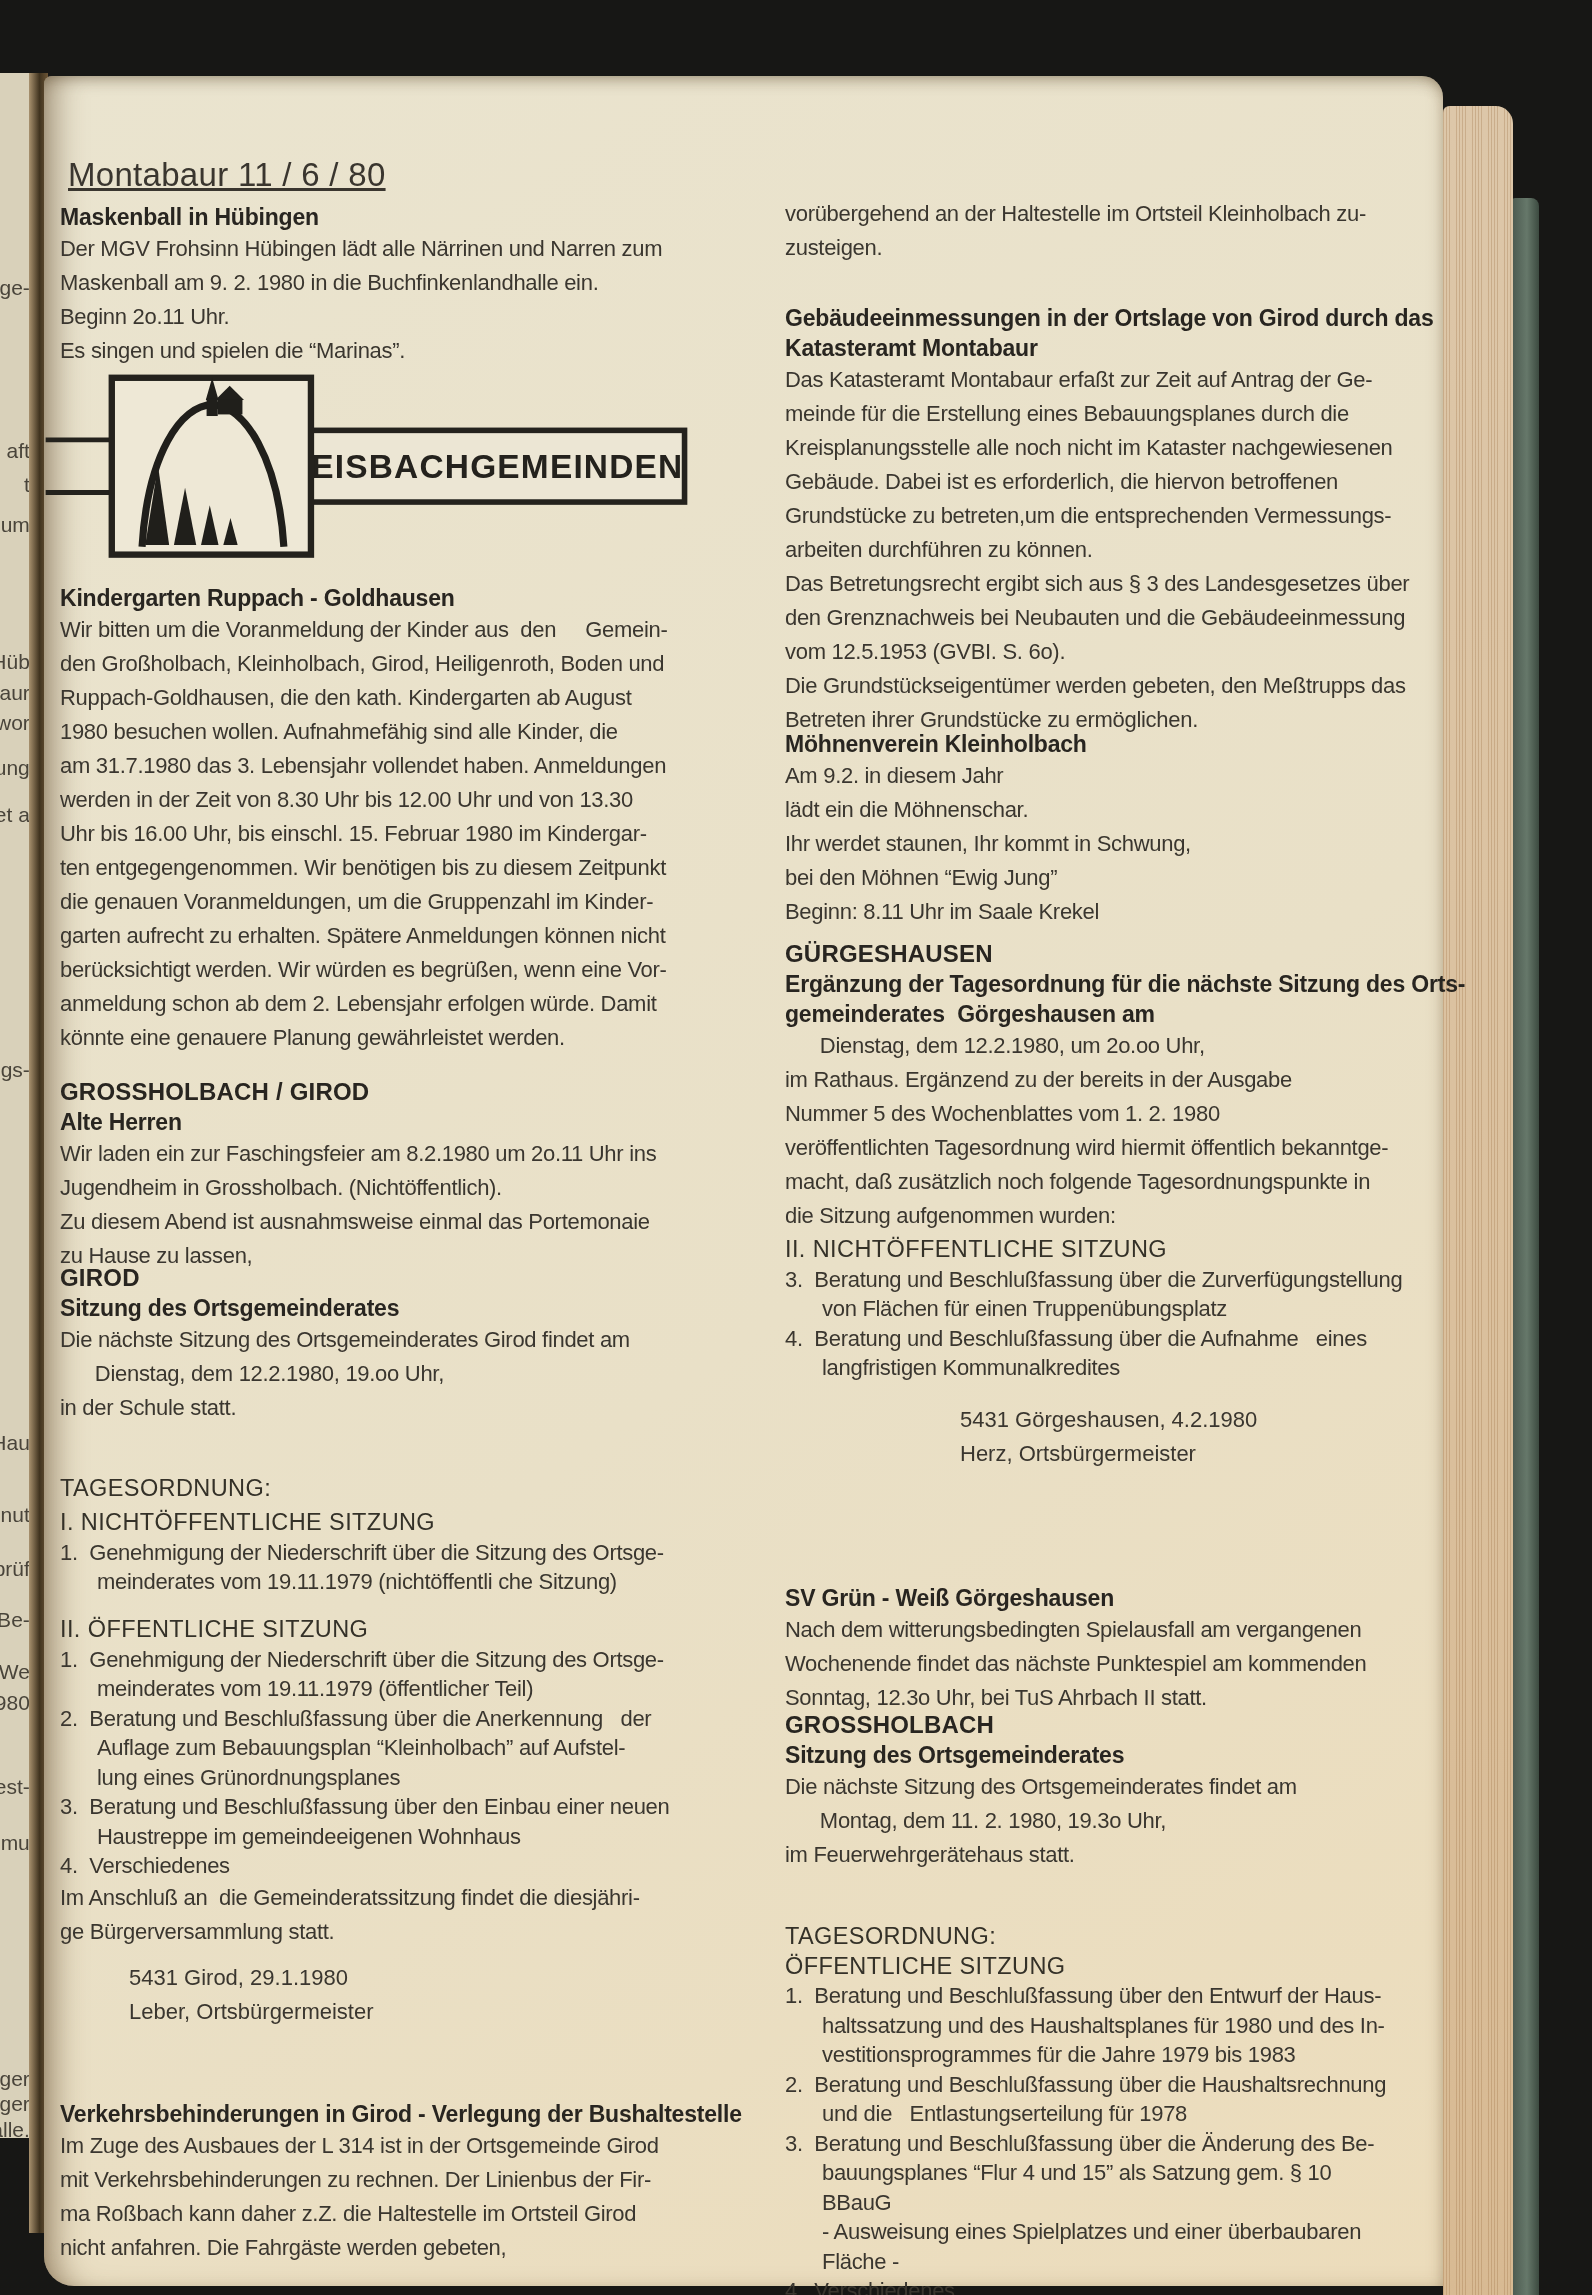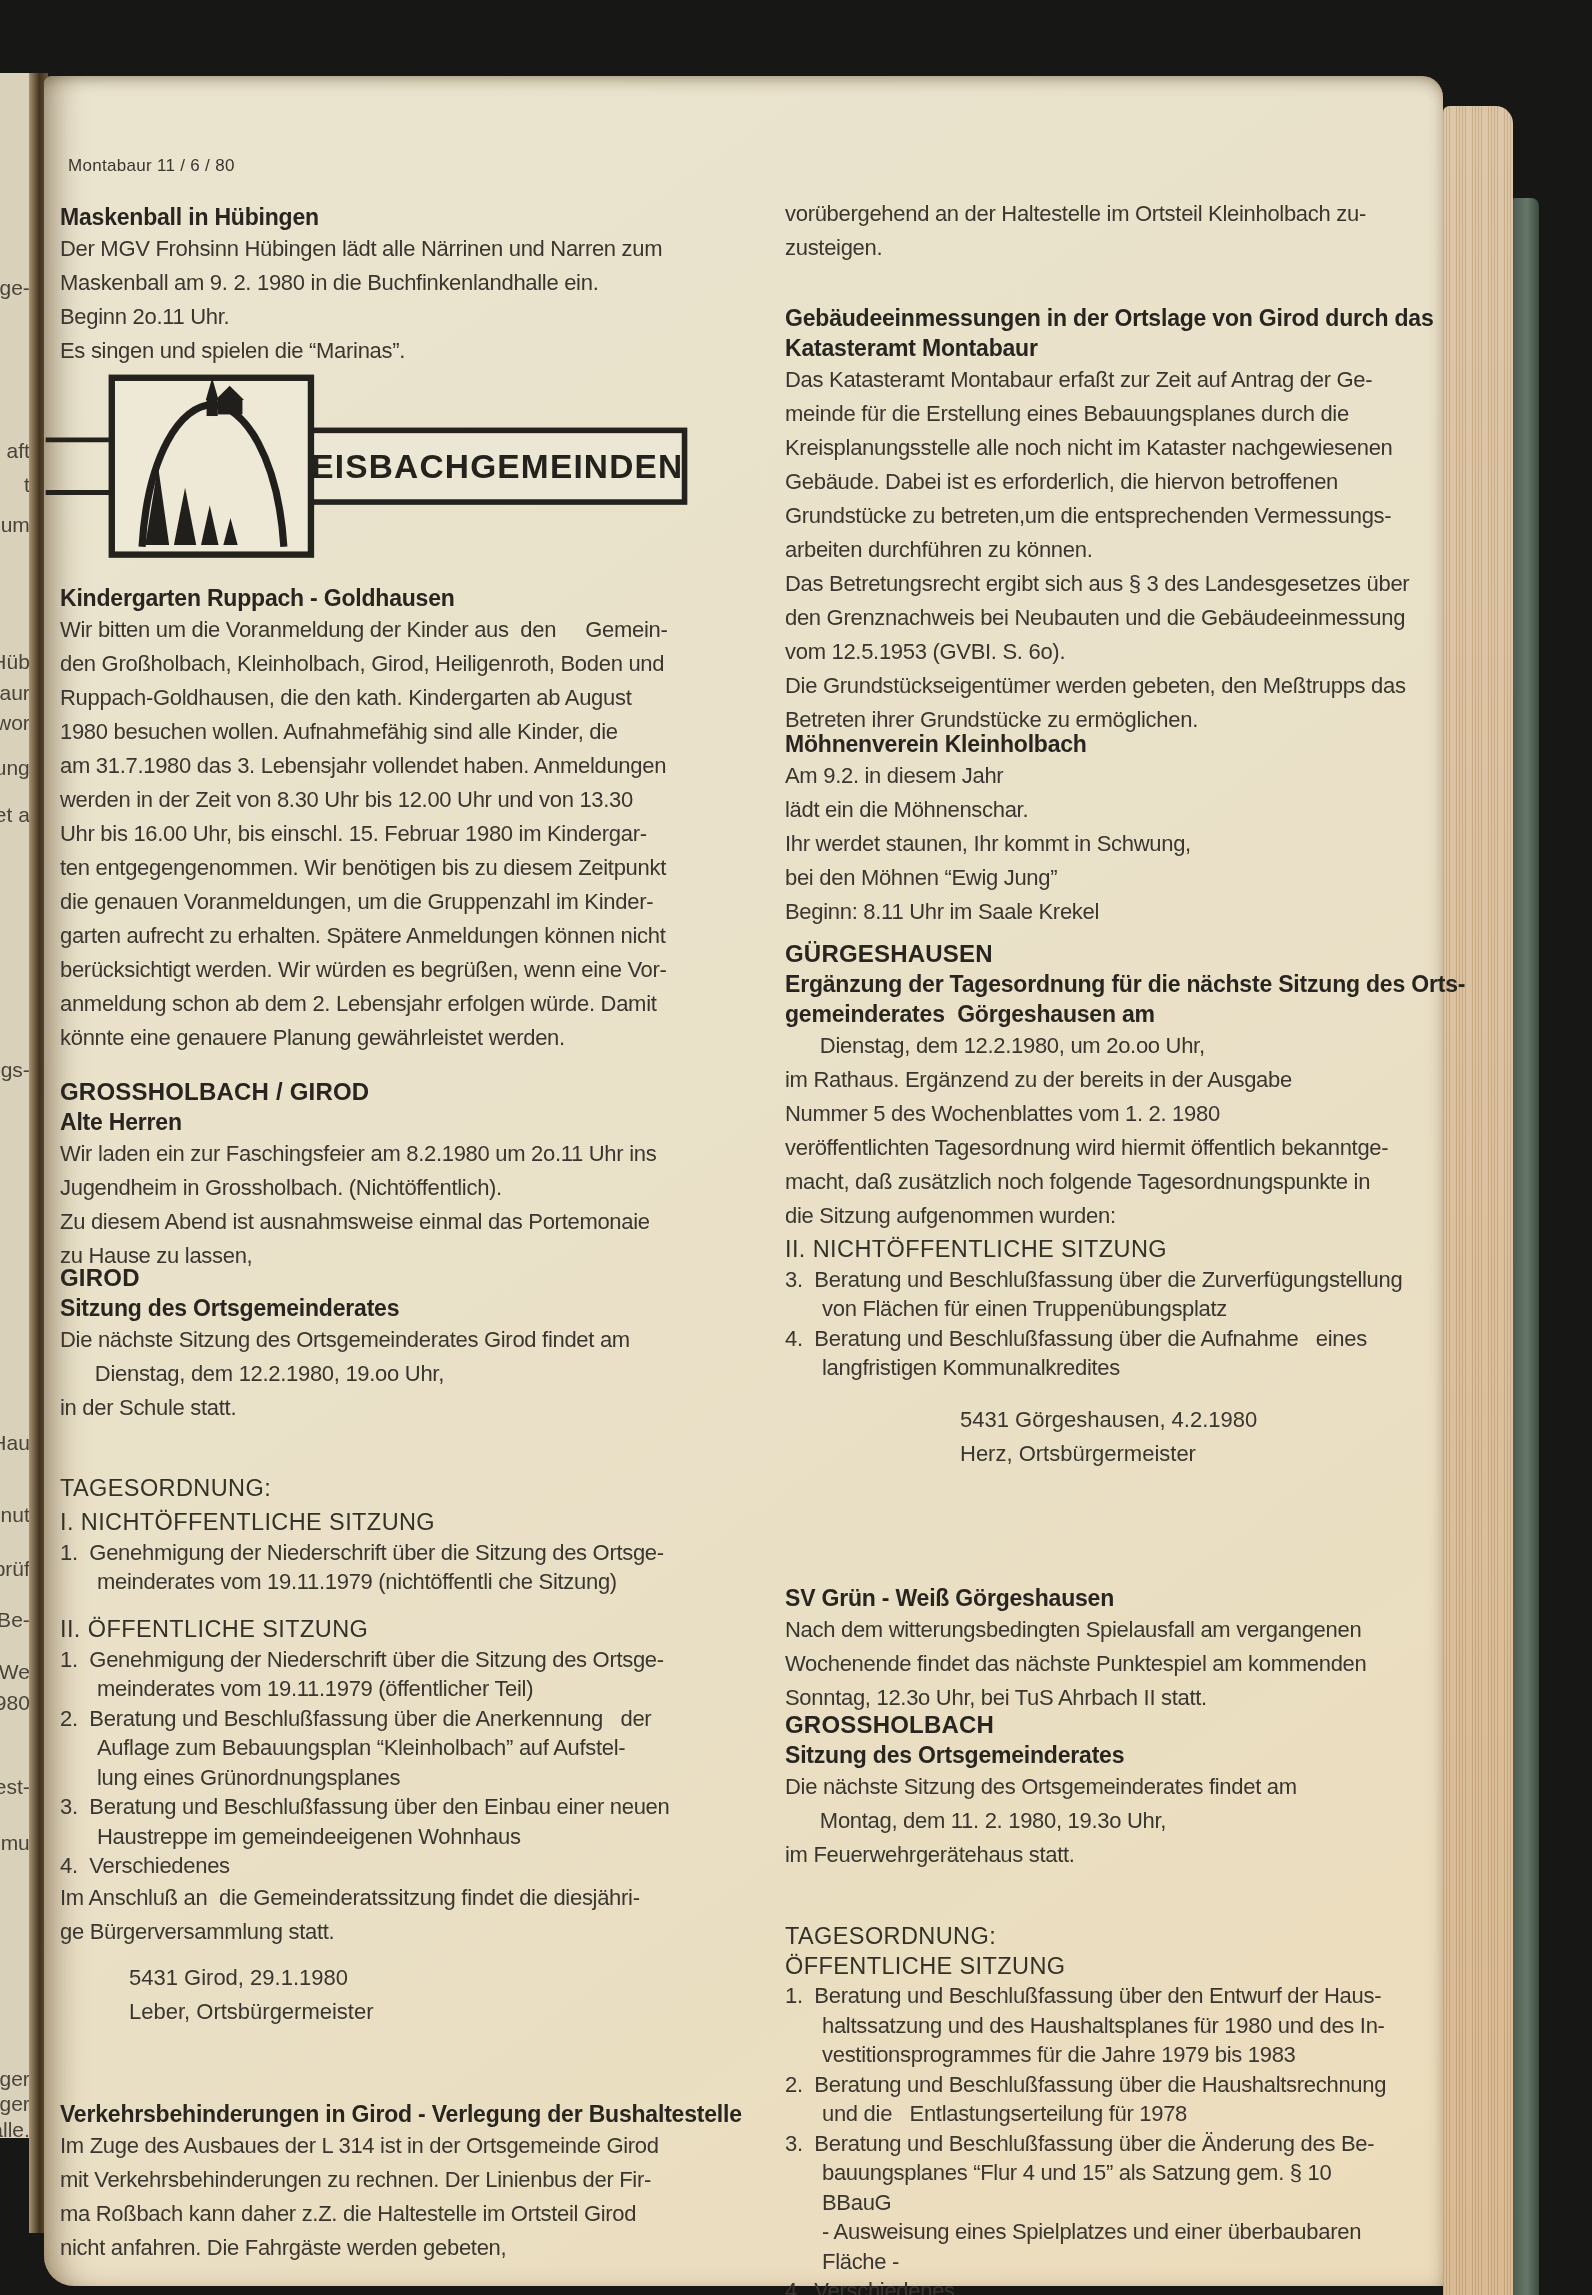--- a/index.html
+++ b/index.html
@@ -16,21 +16,21 @@
         border-radius:8px 21px 0 30px;
         box-shadow:inset 27px 0 33px -19px rgba(80,55,25,.55), inset -8px 0 16px -8px rgba(100,70,35,.35), inset 0 11px 17.5px -11px rgba(60,45,20,.45);}
   
   #fore-edge{position:absolute;left:1443px;top:106px;width:70px;height:2190px;border-radius:6.4px 17.5px 0 0;
         background:repeating-linear-gradient(90deg, rgba(150,105,60,.28) 0 0.8px, rgba(0,0,0,0) 0.8px 3.2px),
                    linear-gradient(180deg,#ddc7a9,#d8ba93);}
   #cover-edge{position:absolute;left:1512px;top:198px;width:27px;height:2098px;border-radius:3.2px 8px 0 0;
         background:linear-gradient(90deg,#4c5a50,#66786a 55%,#3c4a40);}
   
   .sec{position:absolute;}
-  .pgHead{font-size:17px;color:#3a362f;letter-spacing:0.3px;white-space:pre;}
+  .pgHead{font-size:33px;color:#3a362f;letter-spacing:0.3px;white-space:pre;text-decoration:underline;}
   .h1caps{font-weight:700;font-size:24px;line-height:30px;color:#282520;white-space:pre;letter-spacing:0.2px;}
   .hbold{font-weight:700;font-size:23px;line-height:30px;color:#282520;white-space:pre;letter-spacing:-0.2px;}
   .body{font-size:22px;line-height:34px;white-space:pre;color:#3a362f;letter-spacing:-0.3px;}
   .agtitle{font-size:23.5px;line-height:29.5px;letter-spacing:0.4px;color:#343128;white-space:pre;}
   .hang{padding-left:37px;text-indent:-37px;white-space:pre-wrap;font-size:22px;line-height:29.5px;
         letter-spacing:-0.3px;color:#3a362f;}
   .sig{font-size:22px;line-height:34px;white-space:pre;color:#3a362f;}
 </style>
 </head>
 <body>

